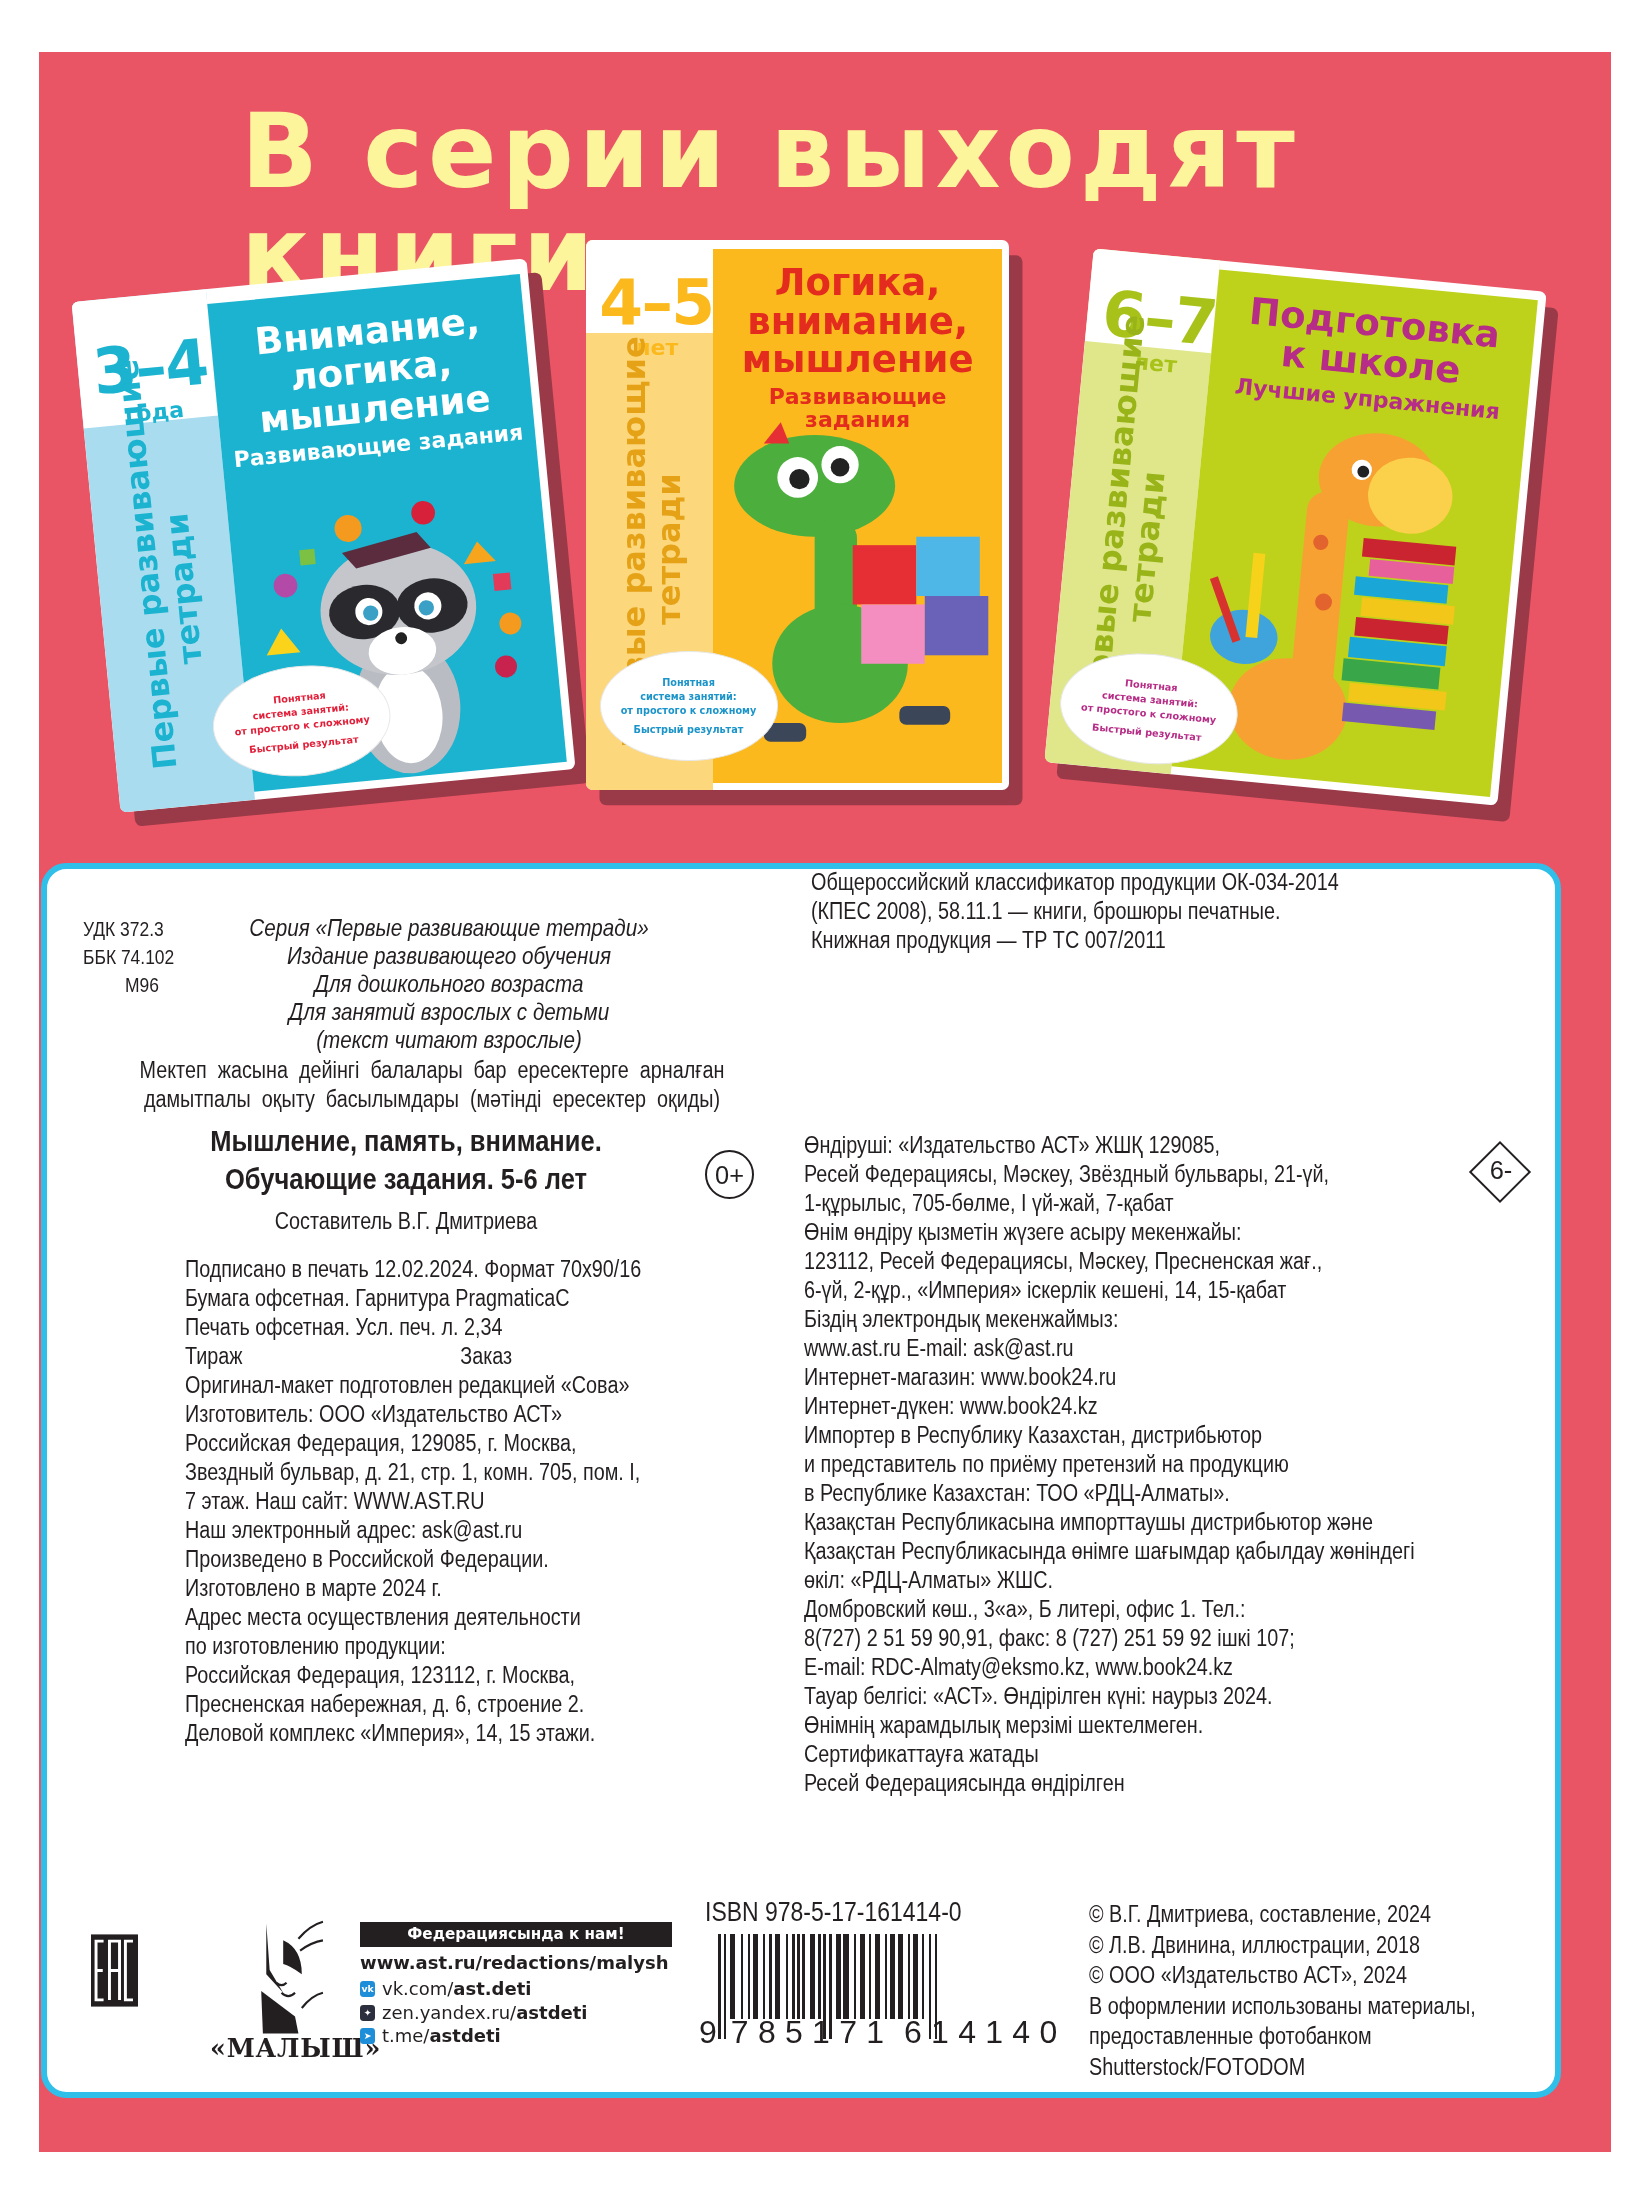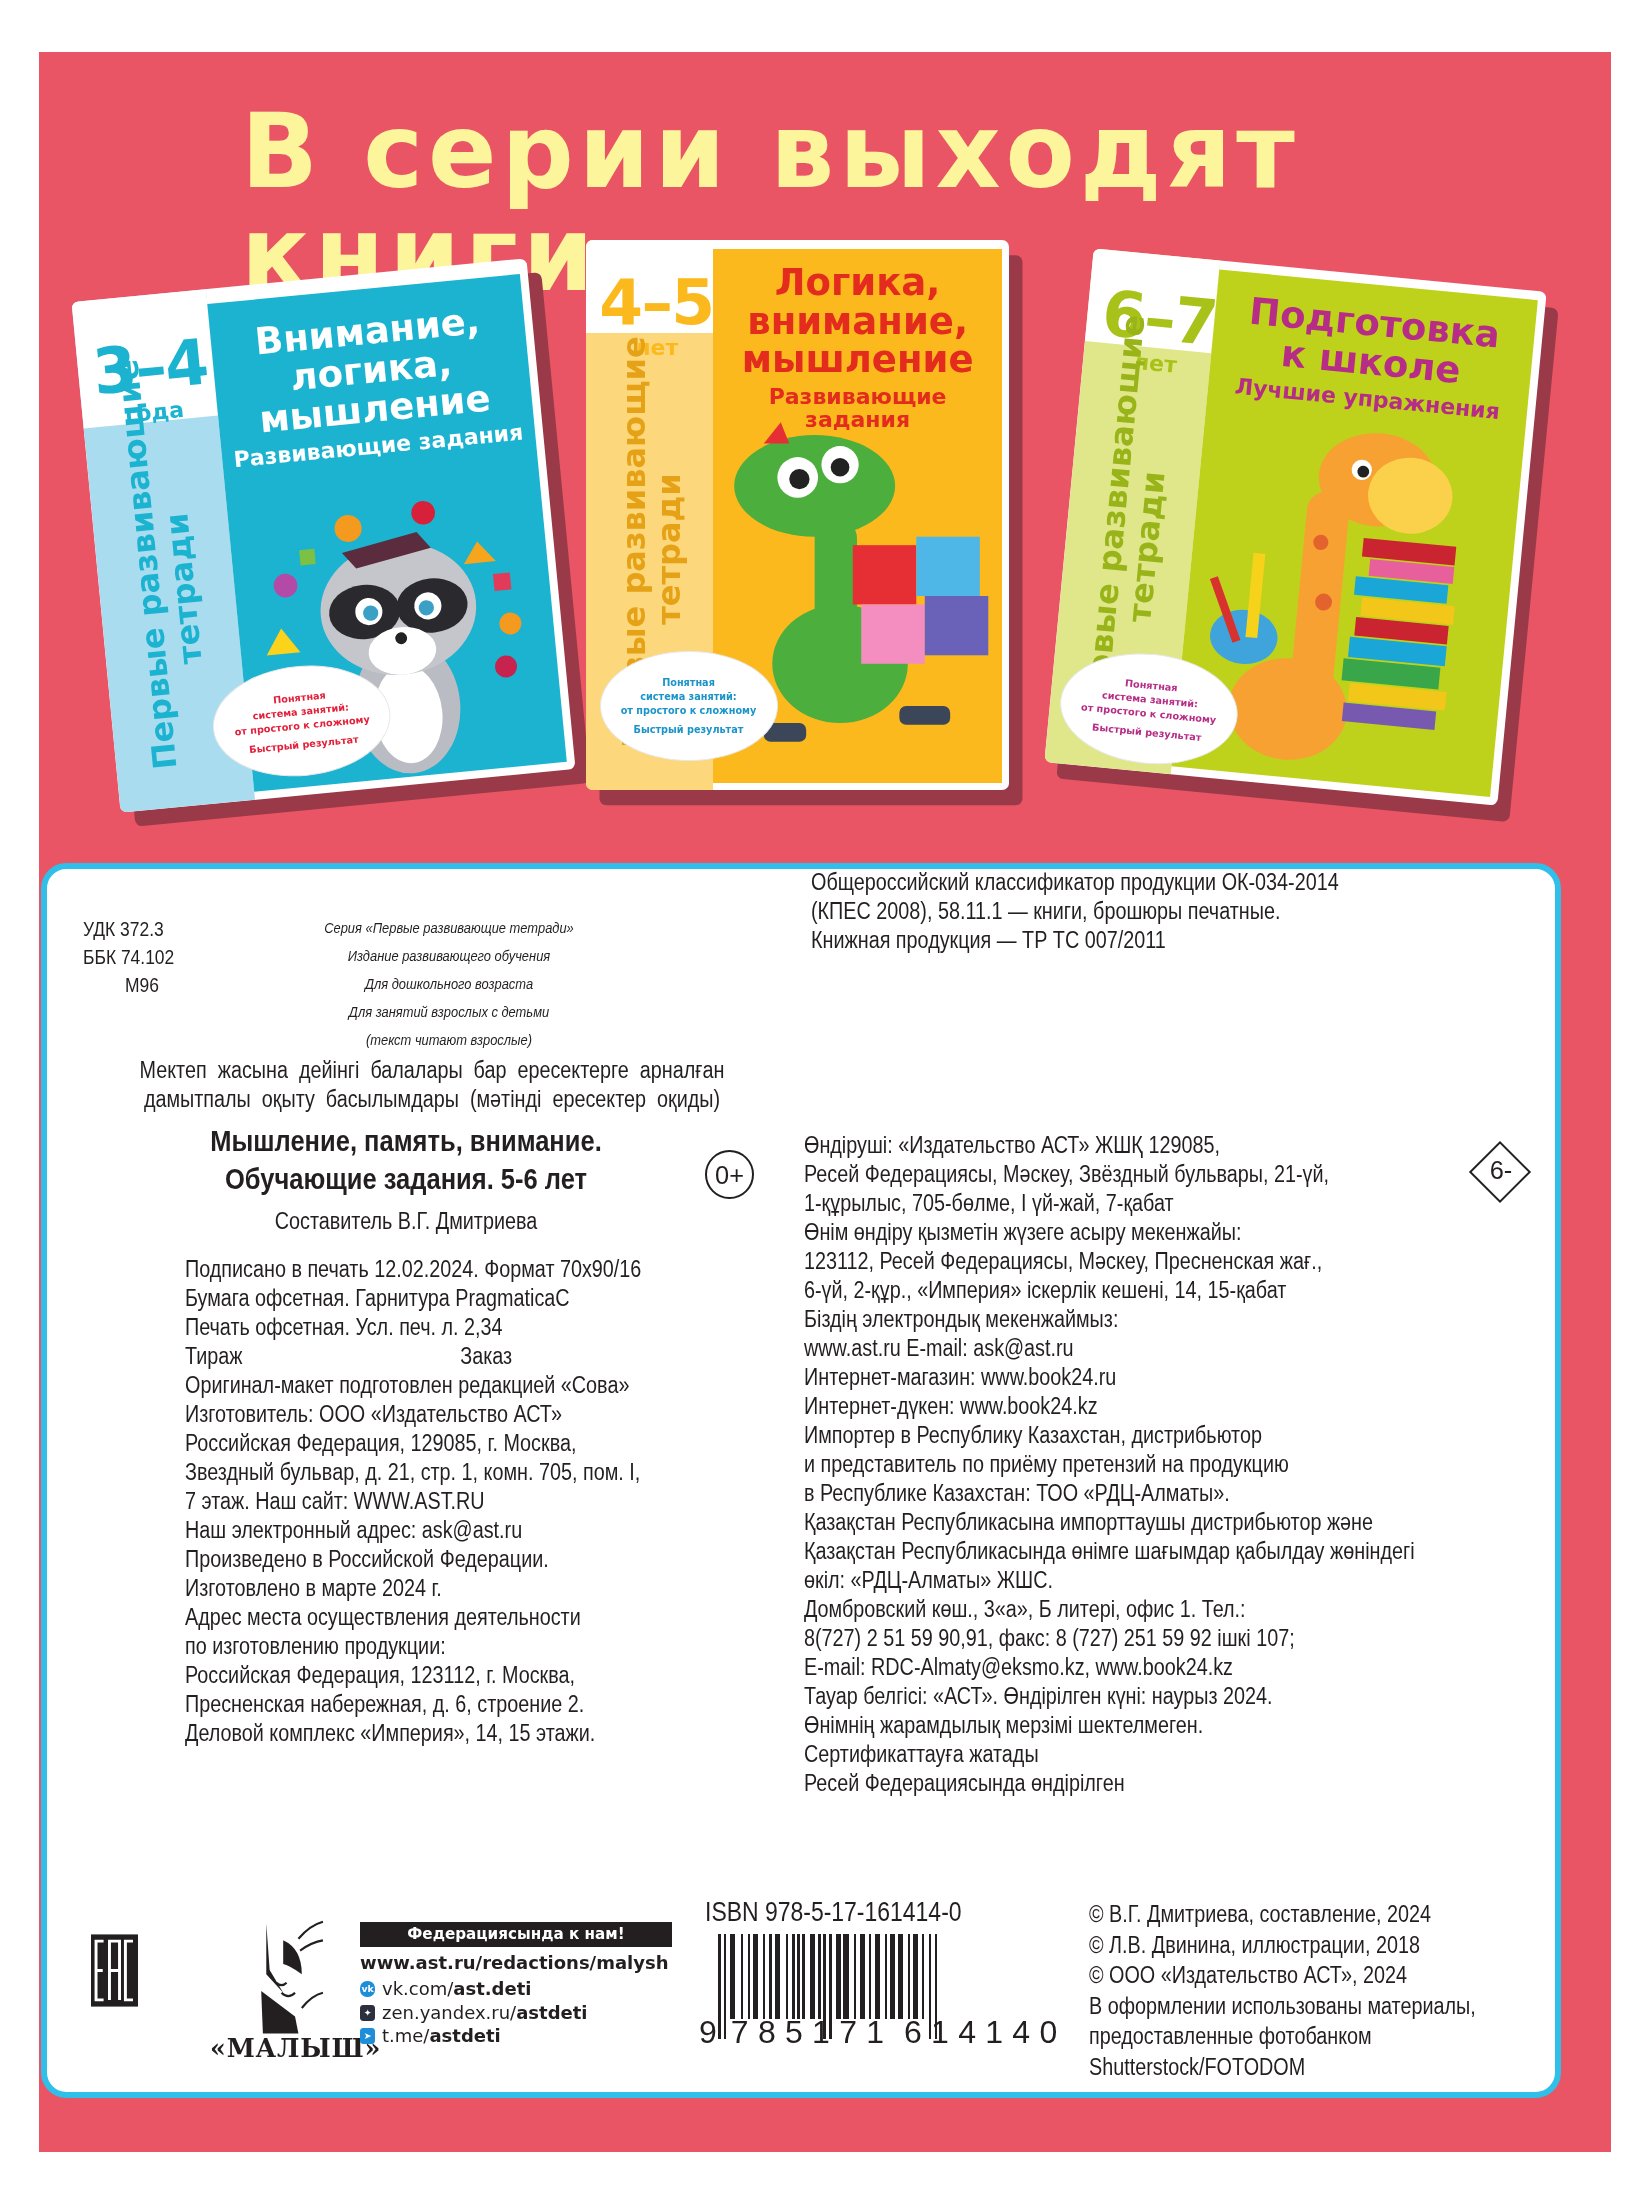--- a/index.html
+++ b/index.html
@@ -186,21 +186,21 @@
     <span class="r">Быстрый результат</span>
   </div>
 </div>
 
 <div class="panel"></div>
 
 <div class="abs t26" style="left:83px;top:915px;font-size:20.3px;">УДК 372.3</div>
 <div class="abs t26" style="left:83px;top:943px;font-size:20.3px;">ББК 74.102</div>
 <div class="abs t26" style="left:125px;top:971px;font-size:20.3px;">М96</div>
 
-<div class="abs it center" style="left:195px;top:914px;width:508px;font-size:15px;line-height:28px;">
+<div class="abs it center" style="left:195px;top:914px;width:508px;font-size:24px;line-height:28px;">
   <div style="transform:scaleX(0.86);">Серия «Первые развивающие тетради»</div>
   <div style="transform:scaleX(0.86);">Издание  развивающего  обучения</div>
   <div style="transform:scaleX(0.86);">Для  дошкольного  возраста</div>
   <div style="transform:scaleX(0.86);">Для  занятий  взрослых  с  детьми</div>
   <div style="transform:scaleX(0.86);">(текст  читают  взрослые)</div>
 </div>
 <div class="abs center" style="left:51px;top:1056px;width:762px;font-size:23px;line-height:29px;">
   <div style="transform:scaleX(0.86);white-space:pre;">Мектеп  жасына  дейінгі  балалары  бар  ересектерге  арналған</div>
   <div style="transform:scaleX(0.86);white-space:pre;">дамытпалы  оқыту  басылымдары  (мәтінді  ересектер  оқиды)</div>
 </div>
@@ -288,21 +288,21 @@
   <path d="M76 92 q8 8 16 0" stroke="#231f20" stroke-width="2.5" fill="none"></path>
   <path d="M52 90 L92 120 L96 140 L54 140 Z" fill="#231f20"></path>
   <path d="M100 110 Q112 95 125 92" stroke="#231f20" stroke-width="2.5" fill="none"></path>
 </svg>
 <div class="abs" style="left:210px;top:2033px;font-family:'DejaVu Serif',serif;font-weight:bold;font-size:25.4px;letter-spacing:0.8px;">«МАЛЫШ»</div>
 
 <div class="join">Федерациясында к нам!</div>
 <div class="site">www.ast.ru/redactions/malysh</div>
 
 <div class="social" style="top:1980px;">
-  <span class="ic" style="background:#1f8ed8;border-radius:7px;">vk</span>
+  <span class="ic" style="background:#1f8ed8;">vk</span>
   <span><span>vk.com/</span><b>ast.deti</b></span>
 </div>
 <div class="social" style="top:2004px;">
   <span class="ic" style="background:#2b2f3e;">✦</span>
   <span><span>zen.yandex.ru/</span><b>astdeti</b></span>
 </div>
 <div class="social" style="top:2027px;">
   <span class="ic" style="background:#1f8ed8;">➤</span>
   <span><span>t.me/</span><b>astdeti</b></span>
 </div>

